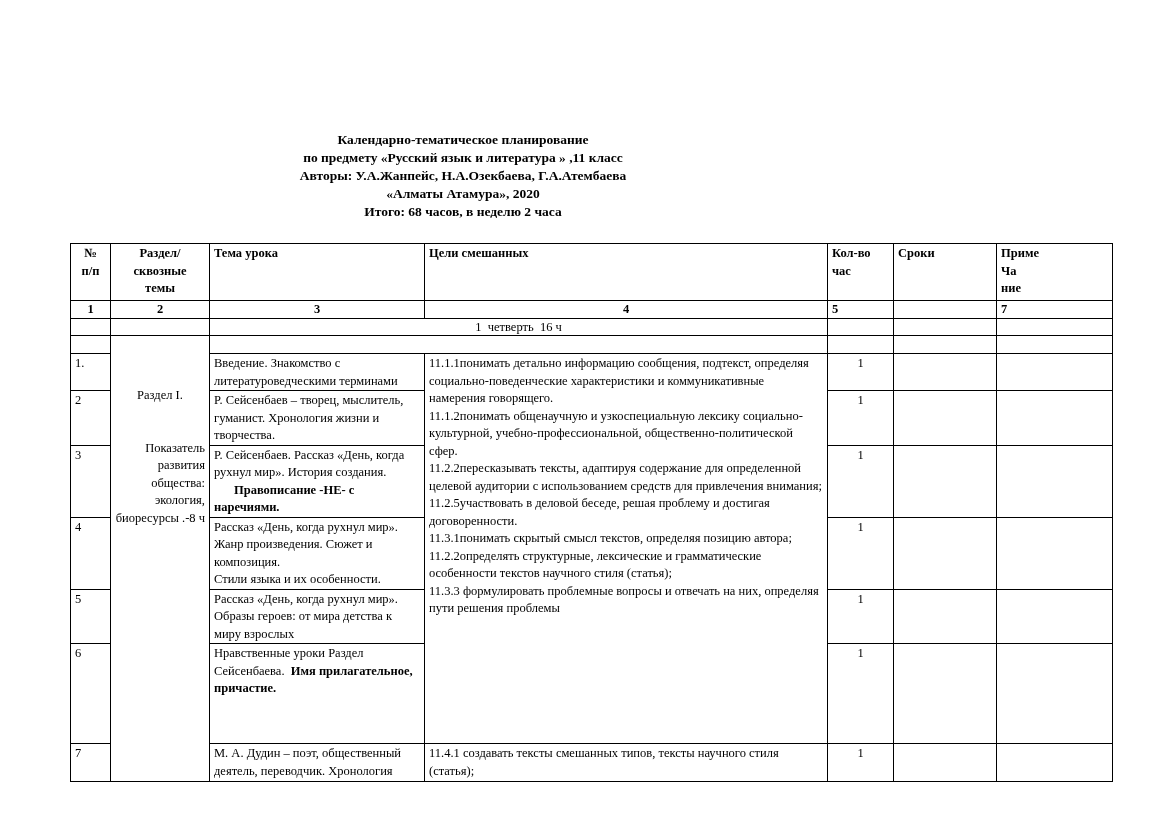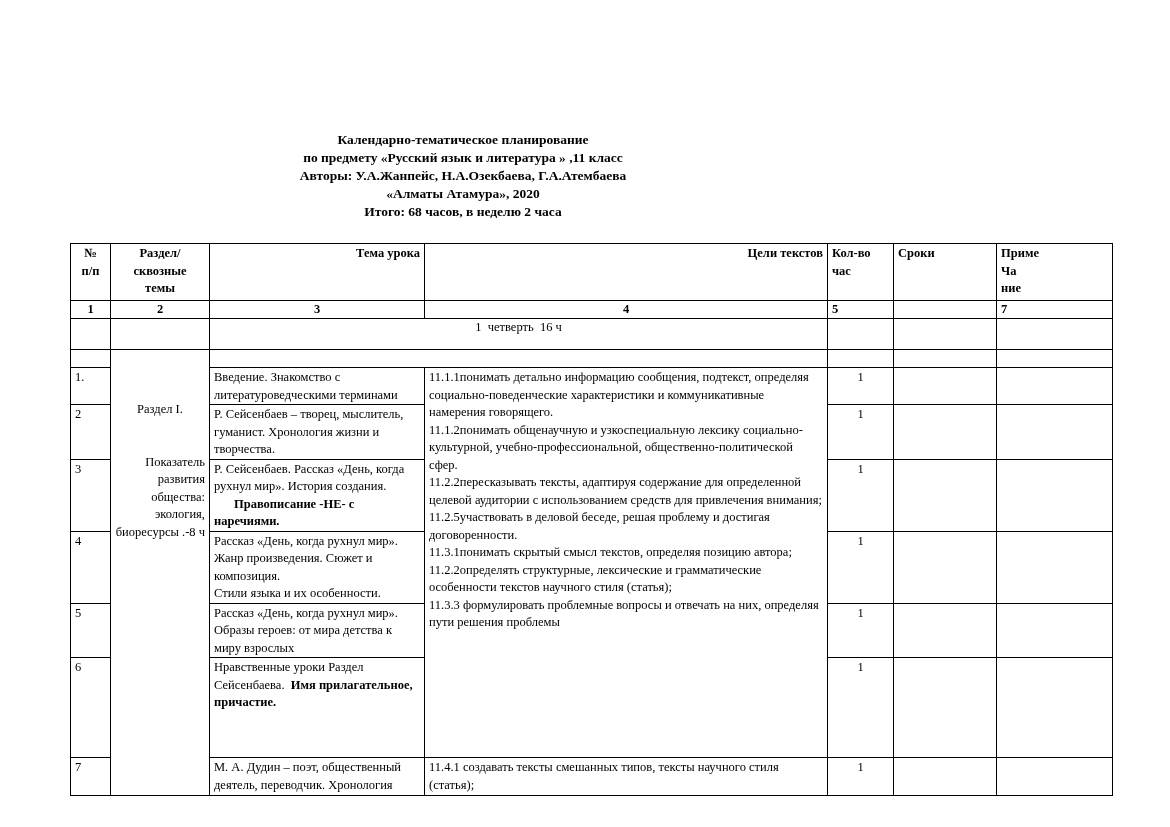--- a/index.html
+++ b/index.html
@@ -37,33 +37,33 @@
     line-height: 17.5px;
     font-weight: normal;
     white-space: pre-wrap;
     overflow: hidden;
     word-wrap: break-word;
   }
   
   tr.head { height: 57px; }
   tr.head th { font-weight: bold; white-space: pre-line; }
   th.hc { text-align: center; vertical-align: top; }
-  th.hm { text-align: right; vertical-align: middle; }
+  th.hm { text-align: left; vertical-align: middle; }
   th.hl { text-align: left; vertical-align: top; }
   th.small { font-size: 10.5px; line-height: 14px; margin-top: 24px; }
   th.small2 { font-size: 11px; line-height: 15px; }
 
   
   tr.nums { height: 18px; }
   tr.nums td { font-weight: bold; line-height: 15px; }
   td.num-c { text-align: center; }
   td.num-l { text-align: left; }
 
   
-  tr.quarter { height: 31px; }
+  tr.quarter { height: 17px; }
   tr.quarter td { line-height: 15px; }
   td.quarter-cell { font-weight: bold; text-align: center; }
 
   tr.razdel { height: 18px; }
 
   
   tr.r1 { height: 36px; }
   tr.r2 { height: 54px; }
   tr.r3 { height: 54px; }
   tr.r4 { height: 72px; }
@@ -103,21 +103,21 @@
     </colgroup>
 
     <tbody>
         <tr class="head">
       <th class="hc">№
 п/п</th>
       <th class="hc">Раздел/
 сквозные
 темы</th>
       <th class="hm">Тема урока</th>
-      <th class="hm">Цели текстов</th>
+      <th class="hm">Цели смешанных</th>
       <th class="hl">Кол-во
 час</th>
       <th class="hl small">Сроки</th>
       <th class="hl small2">Приме
 Ча
 ние</th>
     </tr>
 
     <tr class="nums">
       <td class="num-c">1</td>

